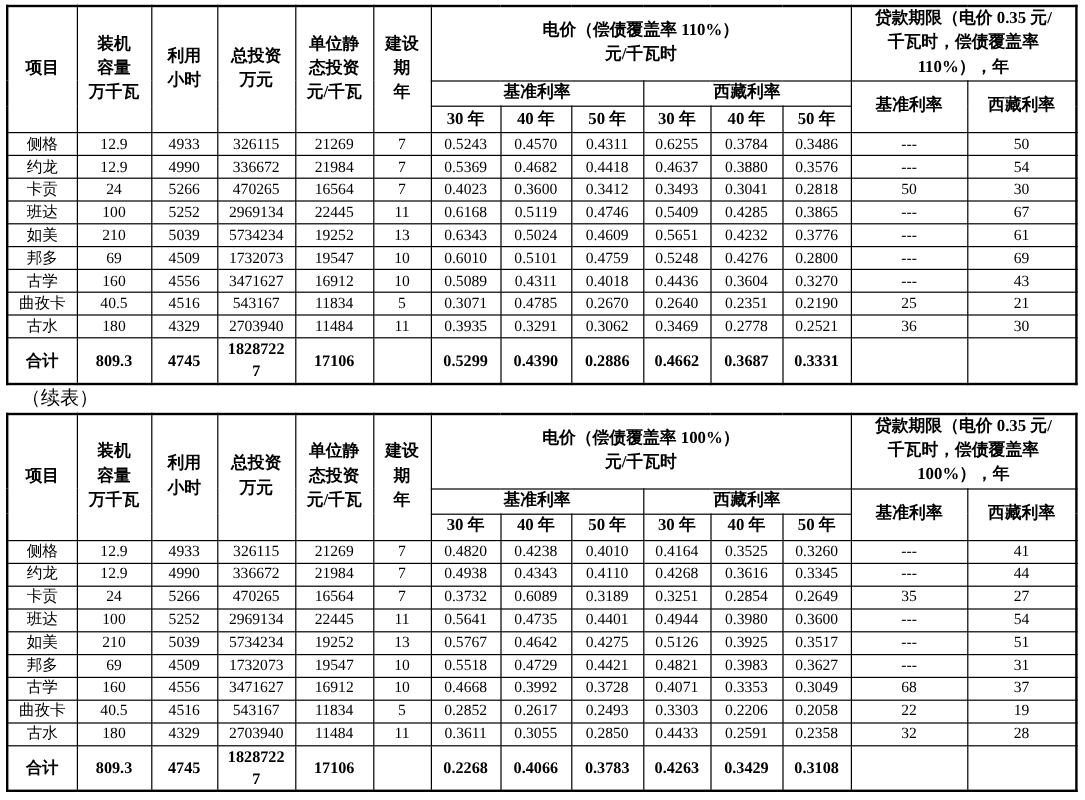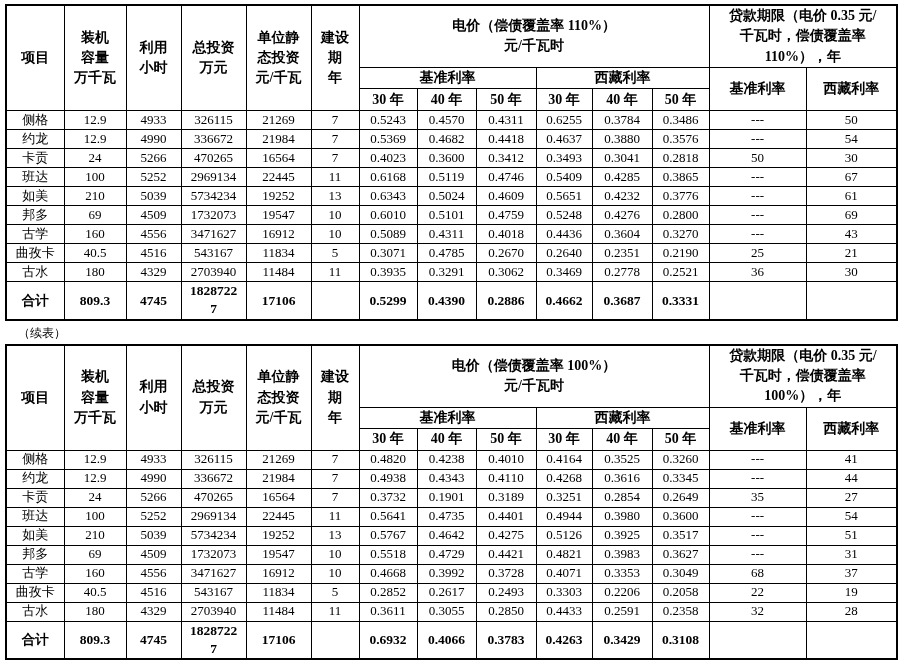--- a/index.html
+++ b/index.html
@@ -43,21 +43,21 @@
     font-size: 13.5px;
     height: 38px;
   }
   .break-cell {
     width: 52px;
     margin: 0 auto;
     word-break: break-all;
     line-height: 1.35;
   }
   .cont {
-    font-size: 12px;
+    font-size: 16px;
     line-height: 16px;
     margin: 4px 0 3px 13px;
   }
 </style>
 </head>
 <body>
 
 <div class="page">
 
   <table class="data-table">
@@ -370,21 +370,21 @@
           <td>44</td>
         </tr>
         <tr>
           <td>卡贡</td>
           <td>24</td>
           <td>5266</td>
           <td>470265</td>
           <td>16564</td>
           <td>7</td>
           <td>0.3732</td>
-          <td>0.1901</td>
+          <td>0.6089</td>
           <td>0.3189</td>
           <td>0.3251</td>
           <td>0.2854</td>
           <td>0.2649</td>
           <td>35</td>
           <td>27</td>
         </tr>
         <tr>
           <td>班达</td>
           <td>100</td>
@@ -483,21 +483,21 @@
         </tr>
         <tr class="total">
           <td>合计</td>
           <td>809.3</td>
           <td>4745</td>
           <td>
             <div class="break-cell">18287227</div>
           </td>
           <td>17106</td>
           <td></td>
-          <td>0.6932</td>
+          <td>0.2268</td>
           <td>0.4066</td>
           <td>0.3783</td>
           <td>0.4263</td>
           <td>0.3429</td>
           <td>0.3108</td>
           <td></td>
           <td></td>
         </tr>
       </tbody>
   </table>

